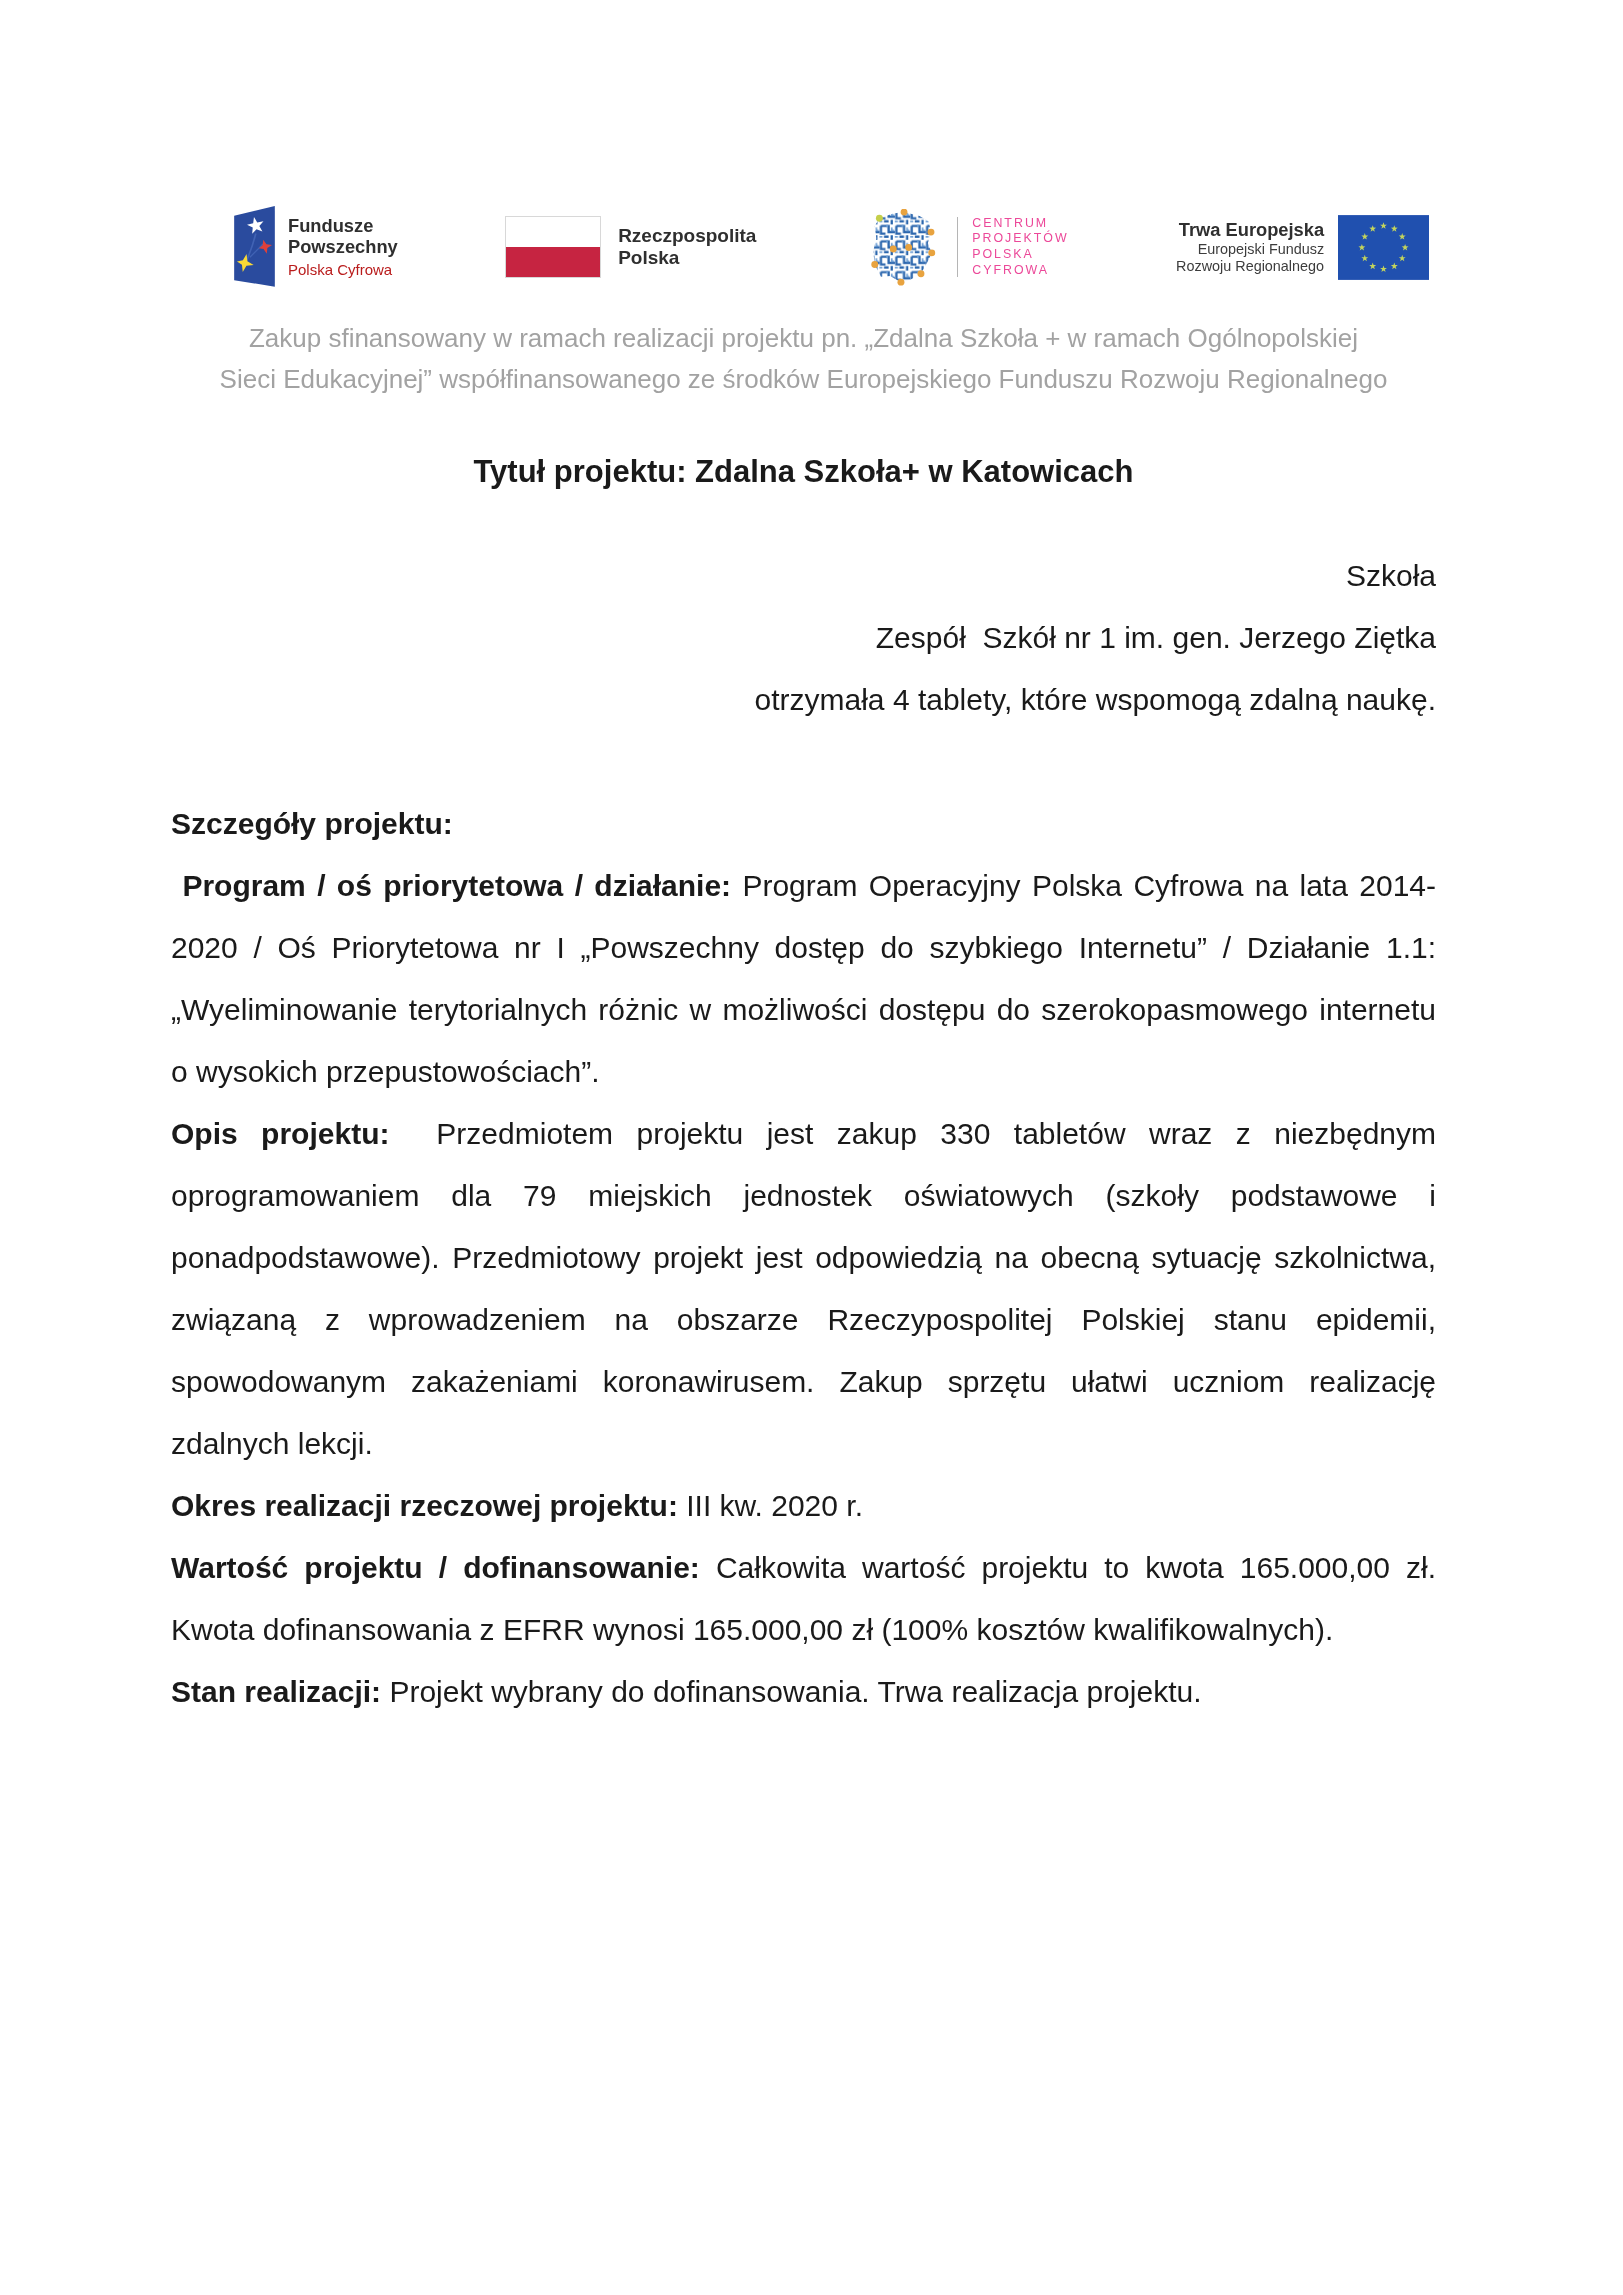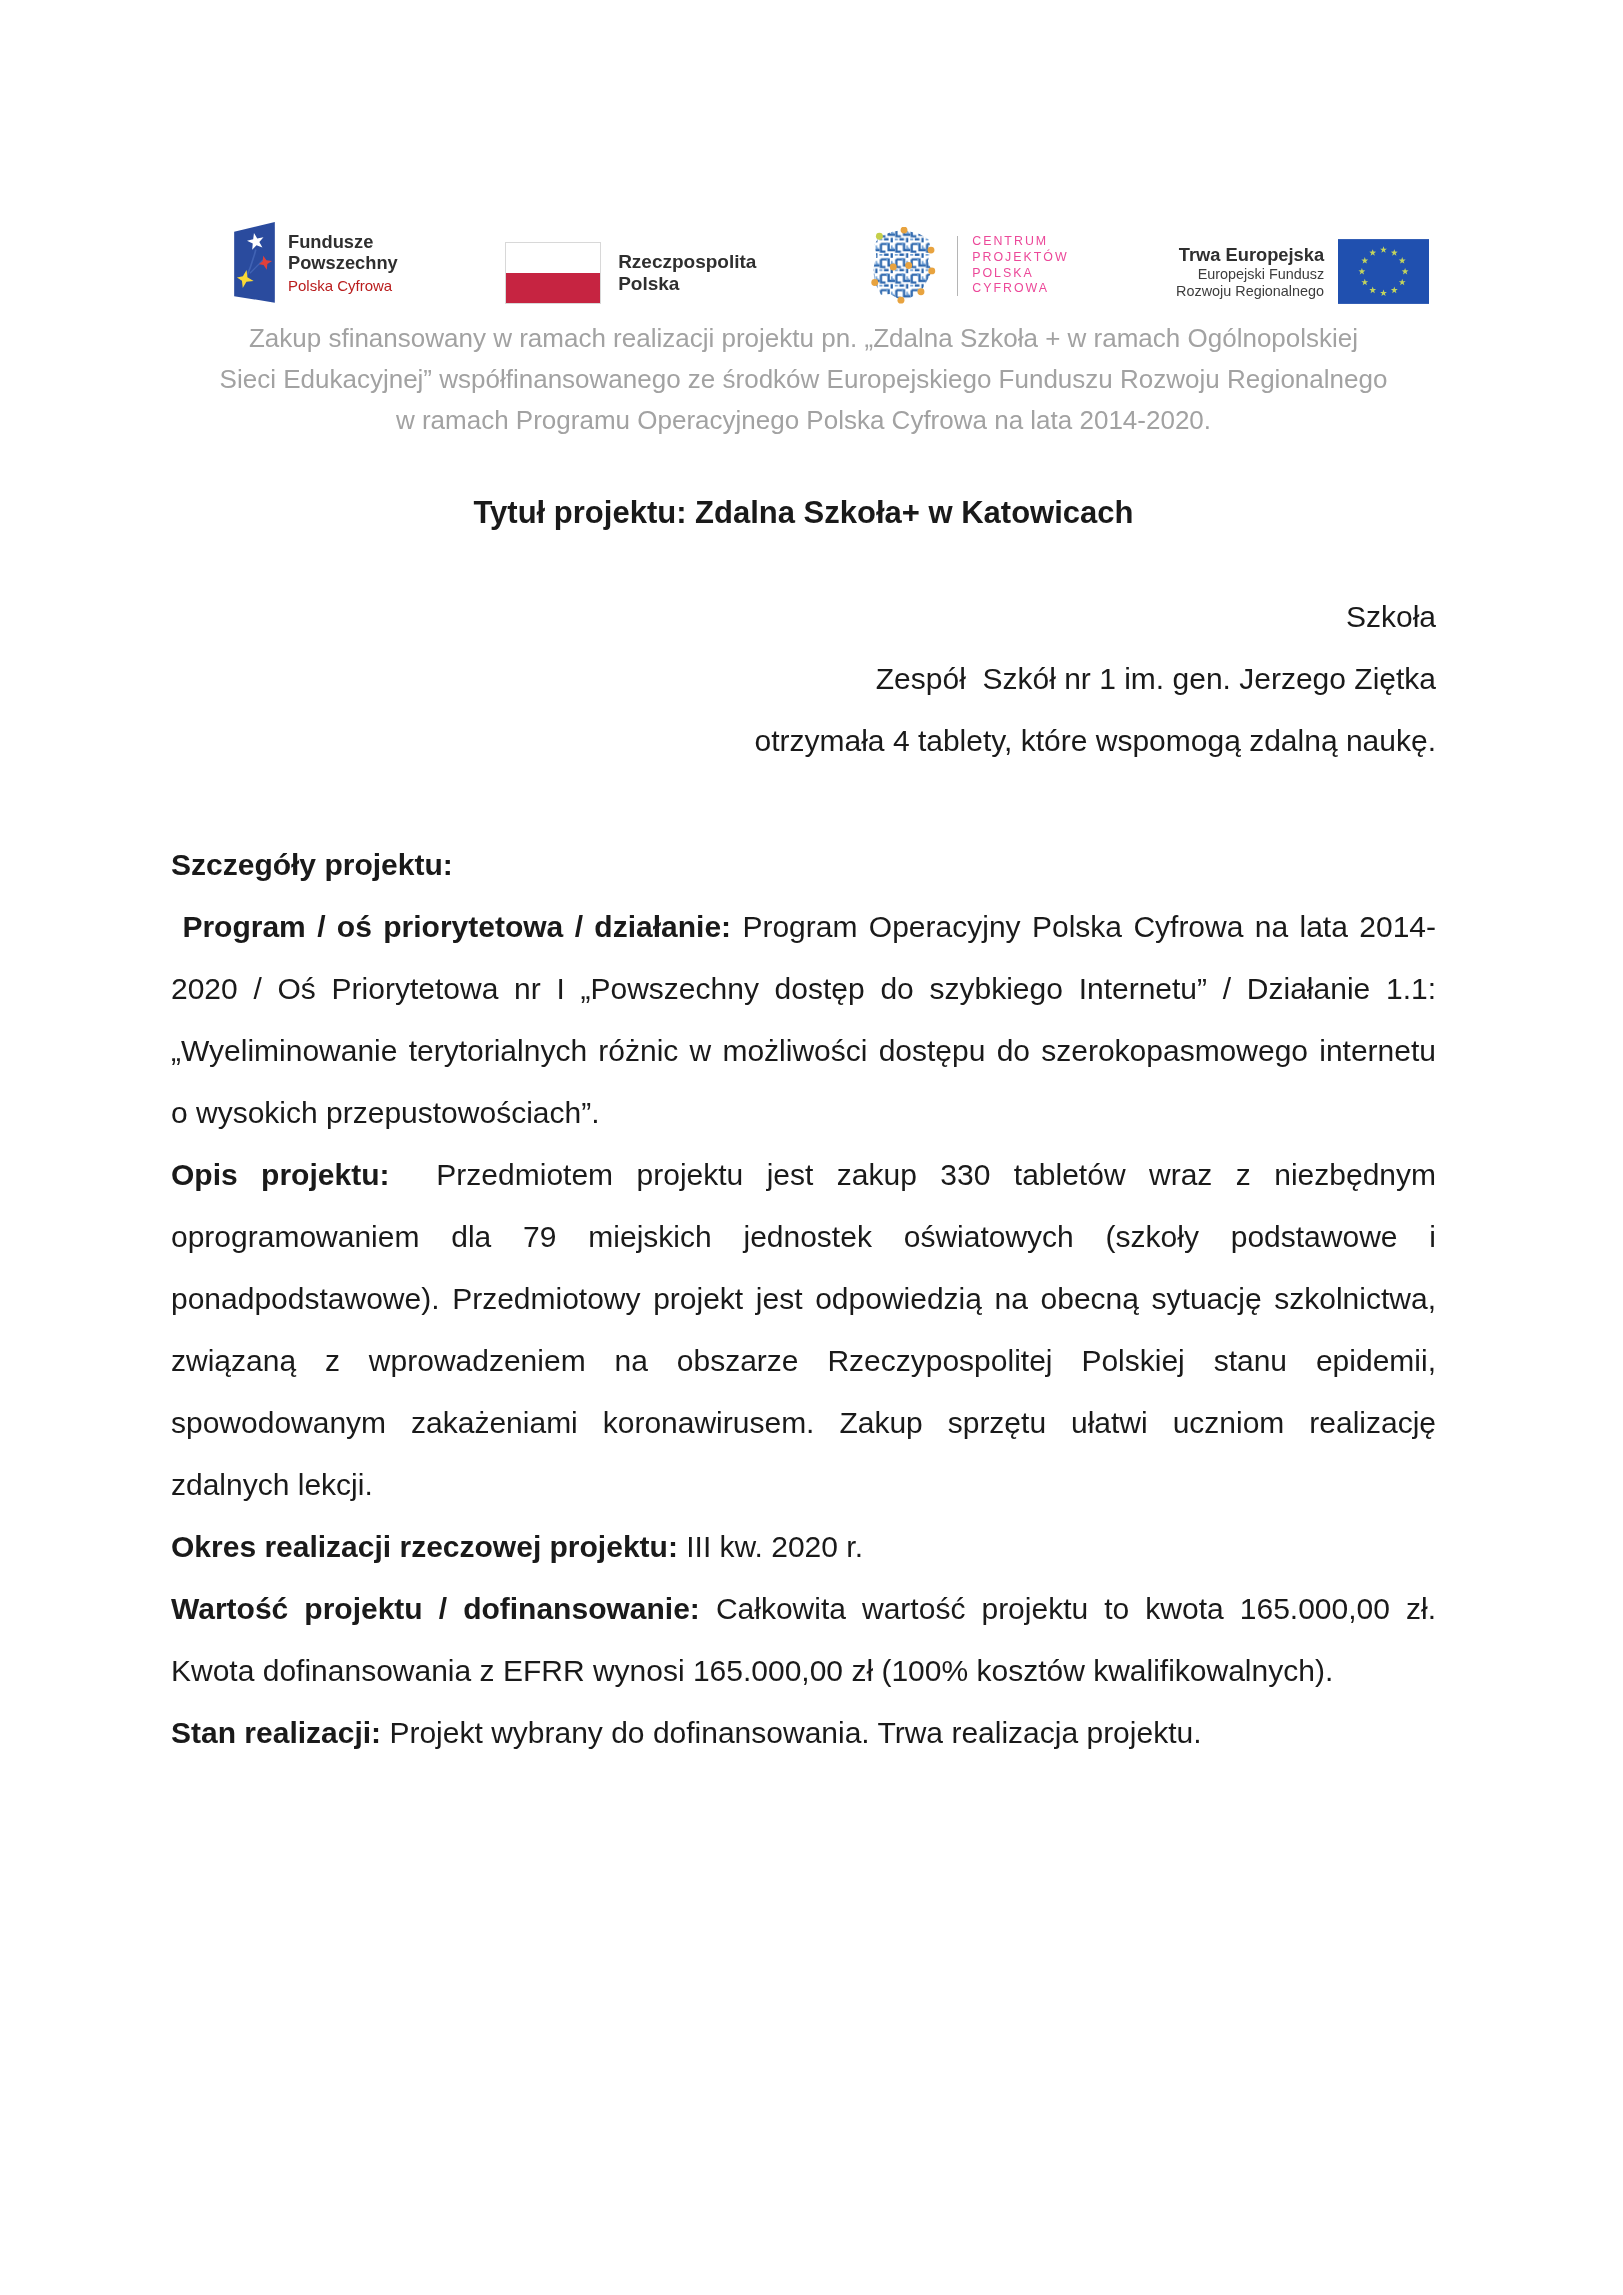--- a/index.html
+++ b/index.html
@@ -7,21 +7,21 @@
   body {
     width:1623px; height:2295px;
     font-family:"Liberation Sans", sans-serif;
     color:#1a1a1a; overflow:hidden; position:relative;
   }
   .page { padding:190px 187px 0 171px; }
 
   
   .logo-bar {
     height:114px; margin:0 6.5px 0 63px;
-    display:flex; align-items:flex-end; justify-content:space-between;
+    display:flex; align-items:center; justify-content:space-between;
   }
   .logo { display:flex; align-items:center; }
   .logo-text-title { font-weight:bold; color:#2f2f2f; font-size:18.3px; line-height:21px; }
   .logo-text-sub   { color:#b91c1c; font-size:15px; line-height:17.7px; }
 
   .fe-flag { width:41px; height:82px; margin-right:13px; }
   .pl-flag { width:96px; height:62px; margin-right:17px; border:0.7px solid #d8d8d8; display:flex; flex-direction:column; }
   .pl-flag .white { flex:1; background:#ffffff; }
   .pl-flag .red   { flex:1; background:#c62441; }
   .rp-title { font-weight:bold; color:#2f2f2f; font-size:19px; line-height:22px; }
@@ -146,21 +146,20 @@
         <use href="#eu-star" transform="translate(36.5,49.5) scale(0.55)"></use>
         <use href="#eu-star" transform="translate(40.9,33) scale(0.55)"></use>
         <use href="#eu-star" transform="translate(53,20.9) scale(0.55)"></use>
       </svg>
     </div>
   </div>
 
   <div class="funding-note">
     <div>Zakup sfinansowany w ramach realizacji projektu pn. „Zdalna Szkoła + w ramach Ogólnopolskiej</div>
     <div>Sieci Edukacyjnej” współfinansowanego ze środków Europejskiego Funduszu Rozwoju Regionalnego</div>
-    <div>w ramach Programu Operacyjnego Polska Cyfrowa na lata 2014-2020.</div>
   </div>
 
   <div class="doc-title">Tytuł projektu: Zdalna Szkoła+ w Katowicach</div>
 
   <div class="intro">
     <div>Szkoła</div>
     <div>Zespół  Szkół nr 1 im. gen. Jerzego Ziętka</div>
     <div>otrzymała 4 tablety, które wspomogą zdalną naukę.</div>
   </div>
 

